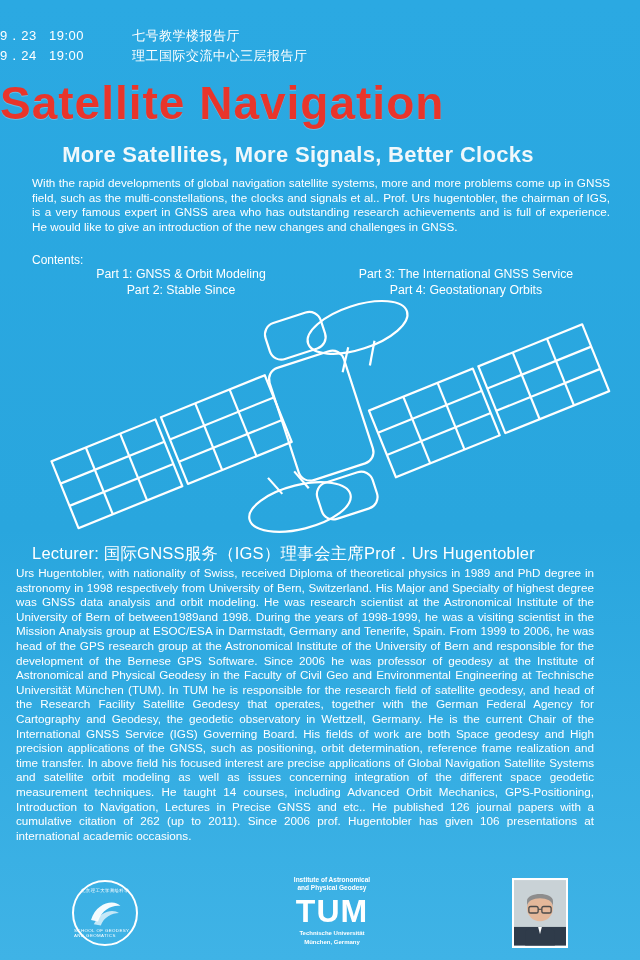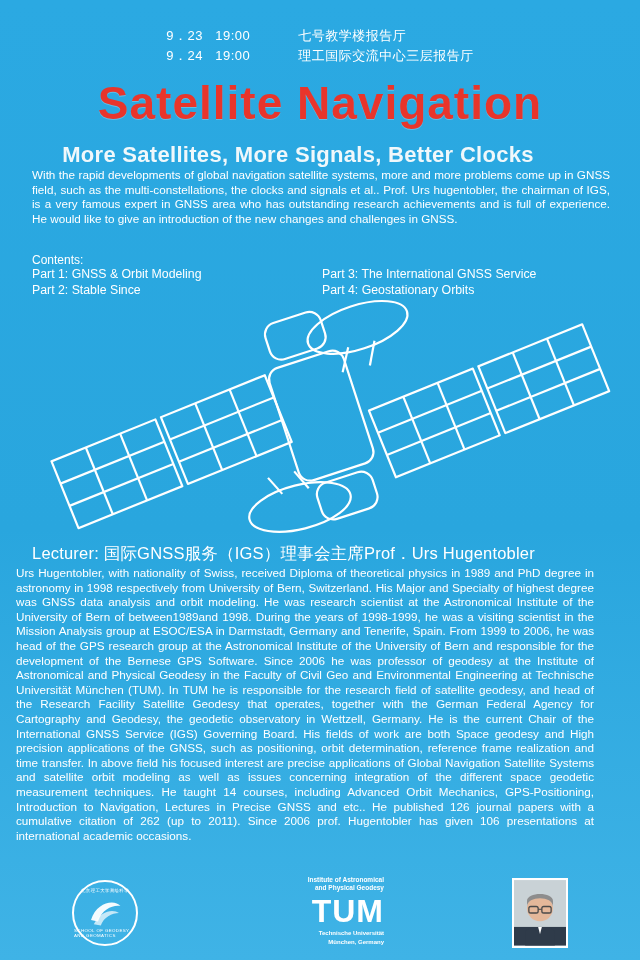--- a/index.html
+++ b/index.html
@@ -22,37 +22,36 @@
     box-sizing: border-box;
   }
 
   
   .header {
     position: absolute;
     top: 26px;
     left: 0;
     width: 640px;
     display: flex;
-    justify-content: center;
     gap: 48px;
     color: #ffffff;
     font-size: 13px;
     line-height: 20px;
     letter-spacing: 0.5px;
   }
   .header .dates div { white-space: pre; }
   .header .venues div { white-space: pre; }
 
   
   .title-main {
     position: absolute;
     top: 76px;
     left: 0;
     width: 640px;
-    text-align: center;
+    text-align: left;
     color: #e8352b;
     font-size: 46px;
     font-weight: bold;
     letter-spacing: 1px;
     text-shadow: 0 1px 0 rgba(255,255,255,0.25);
   }
   .title-sub {
     position: absolute;
     top: 142px;
     left: 0;
@@ -60,21 +59,21 @@
     text-align: center;
     color: #f0f8fb;
     font-size: 22px;
     font-weight: bold;
     letter-spacing: 0.3px;
   }
 
   
   .abstract {
     position: absolute;
-    top: 168px;
+    top: 176px;
     left: 32px;
     width: 578px;
     color: #ffffff;
     font-size: 11.7px;
     line-height: 14.5px;
     text-align: justify;
     text-justify: inter-word;
   }
   .contents-label {
     position: absolute;
@@ -85,20 +84,21 @@
     line-height: 15px;
   }
   .contents {
     position: absolute;
     top: 267px;
     left: 32px;
     width: 578px;
     color: #ffffff;
     font-size: 12.3px;
     line-height: 15.5px;
+    text-align: center;
   }
   .contents .col {
     display: inline-block;
     vertical-align: top;
   }
   .contents .col.left { width: 290px; }
   .contents .col.right { width: 280px; }
 
   
   .satellite {
@@ -161,24 +161,24 @@
     position: absolute;
     font-size: 4.4px;
     color: #ffffff;
     letter-spacing: 0.4px;
   }
   .logo-univ .ring-text.top { top: 6px; }
   .logo-univ .ring-text.bottom { bottom: 6px; }
 
   .logo-tum {
     position: absolute;
-    left: 264px;
+    left: 272px;
     top: 4px;
     width: 120px;
-    text-align: right;
+    text-align: center;
     color: #ffffff;
   }
   .logo-tum .inst {
     font-size: 6.5px;
     font-weight: bold;
     line-height: 8px;
   }
   .logo-tum .tum-mark {
     font-size: 32px;
     font-weight: bold;

